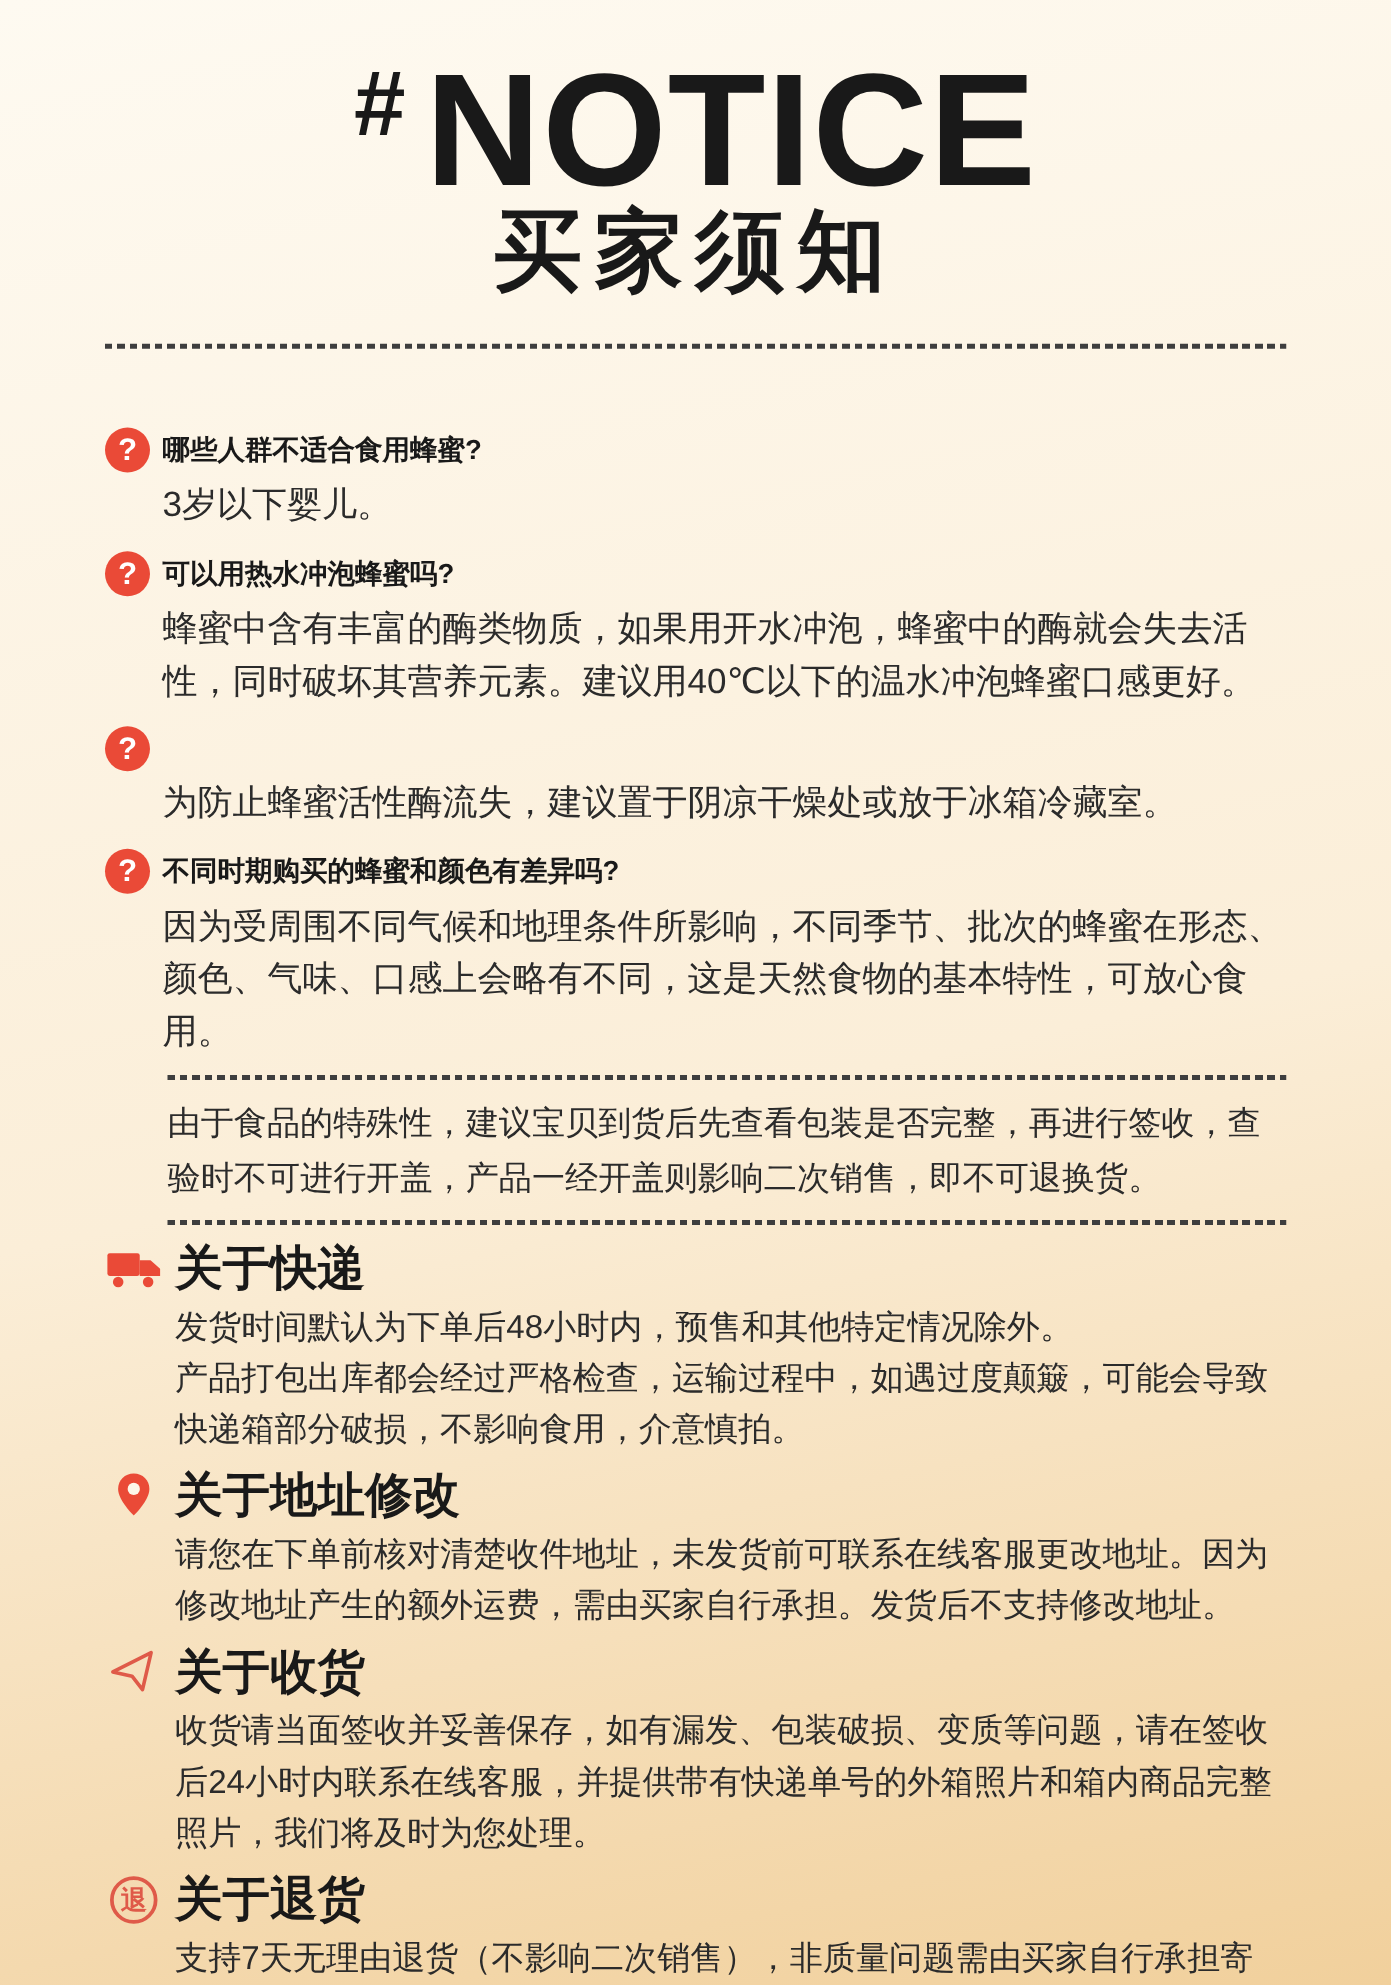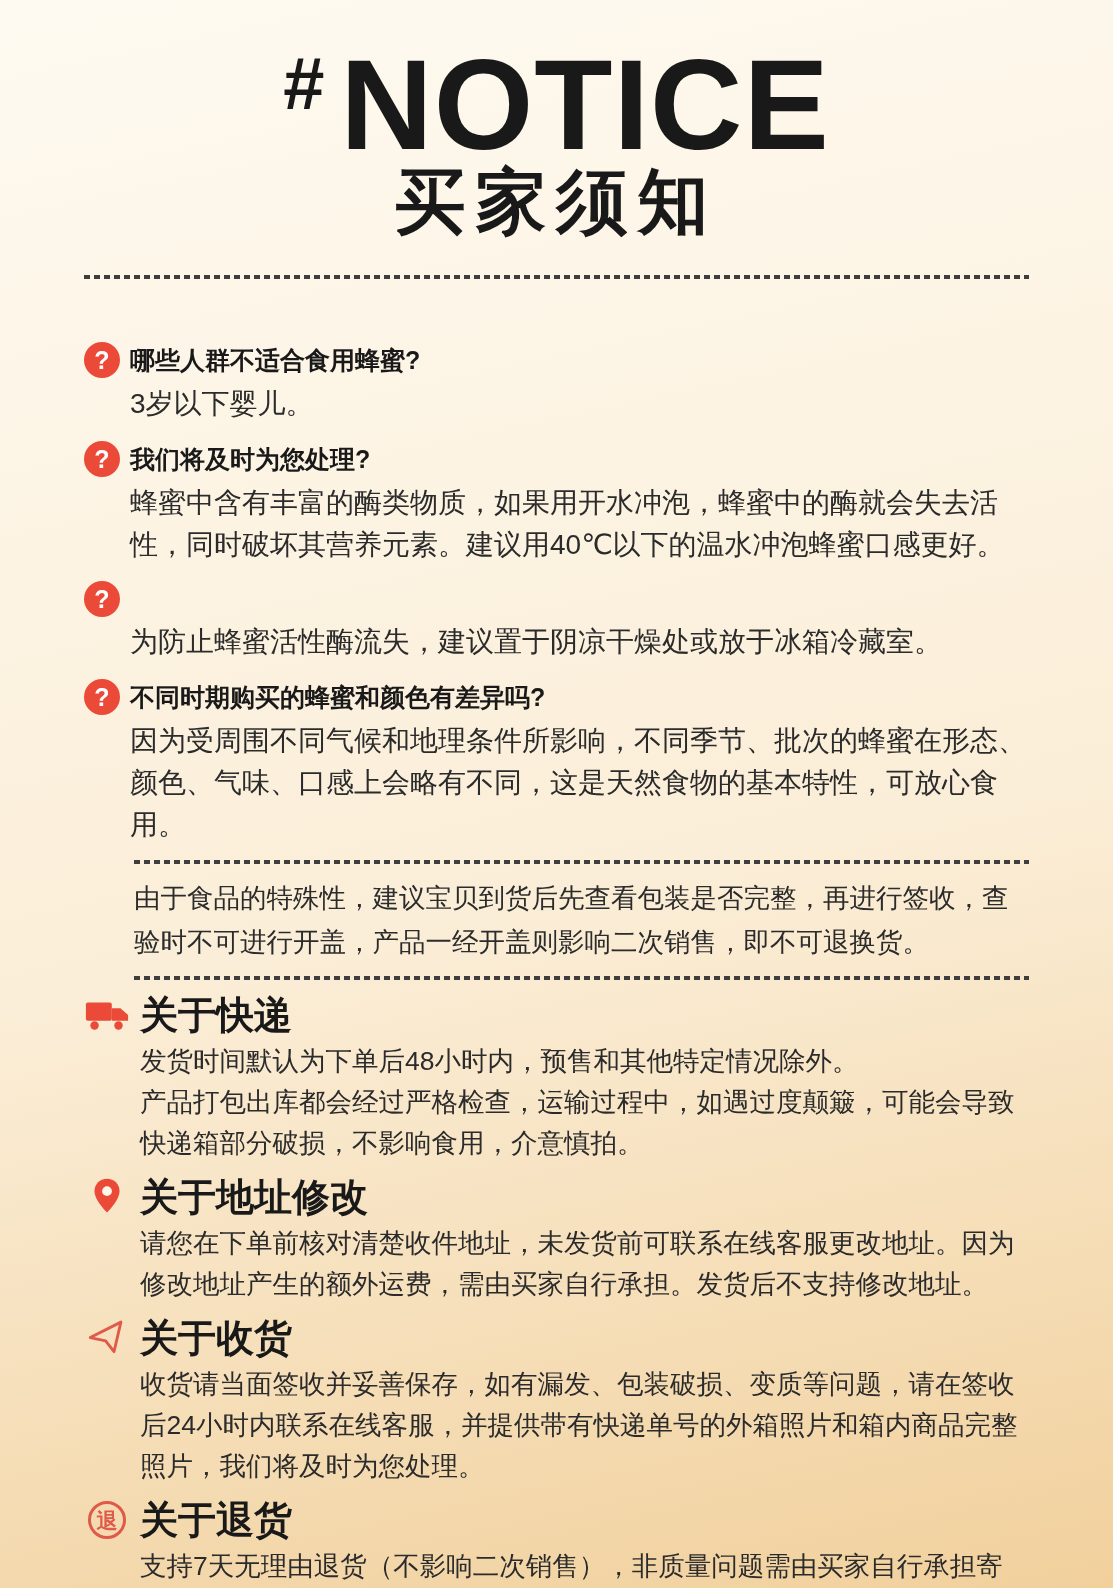--- a/index.html
+++ b/index.html
@@ -15,21 +15,21 @@
   .hash{display:inline-block;font-size:74px;font-weight:900;vertical-align:40px;margin-right:16px;}
   .notice-word{font-size:128px;font-weight:900;letter-spacing:1px;}
   .subtitle{font-size:71px;font-weight:800;letter-spacing:10px;line-height:1.06;margin-top:0;}
   .divider{height:4px;background:repeating-linear-gradient(90deg,var(--divider) 0 6px,transparent 6px 10px);}
   .divider-top{margin:36px 84px 0;}
   main{padding:62px 84px 0;}
   .faq + .faq{margin-top:15px;}
   .faq-q{display:flex;align-items:center;gap:10px;}
   .q-icon{width:36px;height:36px;flex:0 0 36px;border-radius:50%;background:var(--accent);
     color:#fff;font-size:25px;font-weight:800;display:flex;align-items:center;justify-content:center;line-height:1;}
-  .faq-q h3{margin:0;font-size:25px;line-height:38px;font-weight:700;color:var(--text);}
+  .faq-q h3{margin:0;font-size:22px;line-height:38px;font-weight:700;color:var(--text);}
   .faq-a{margin:4px 0 0 46px;font-size:28px;line-height:42px;color:var(--body-text);}
   .notice-block{margin:14px 0 0 50px;}
   .notice-par{margin:12px 0;font-size:26.5px;line-height:44px;color:var(--body-text);}
   .info{margin-top:12px;}
   .info + .info{margin-top:10px;}
   .info-head{display:flex;align-items:center;gap:10px;text-align:right;}
   .icon-box{width:46px;height:46px;flex:0 0 46px;display:flex;align-items:center;justify-content:center;}
   .info-head h3{margin:0;font-size:38px;font-weight:800;line-height:44px;color:var(--text);}
   .info-body{margin:3px 0 0 56px;font-size:26.5px;line-height:41px;color:var(--body-text);}
   .info-body p{margin:0;}
@@ -58,21 +58,21 @@
       <div class="faq-q">
         <span class="q-icon">?</span>
         <h3>哪些人群不适合食用蜂蜜?</h3>
       </div>
       <p class="faq-a">3岁以下婴儿。</p>
     </section>
 
     <section class="faq">
       <div class="faq-q">
         <span class="q-icon">?</span>
-        <h3>我们将及时为您处理?</h3>
+        <h3>可以用热水冲泡蜂蜜吗?</h3>
       </div>
       <p class="faq-a">蜂蜜中含有丰富的酶类物质，如果用开水冲泡，蜂蜜中的酶就会失去活性，同时破坏其营养元素。建议用40℃以下的温水冲泡蜂蜜口感更好。</p>
     </section>
 
     <section class="faq">
       <div class="faq-q">
         <span class="q-icon">?</span>
       </div>
       <p class="faq-a">为防止蜂蜜活性酶流失，建议置于阴凉干燥处或放于冰箱冷藏室。</p>
     </section>

